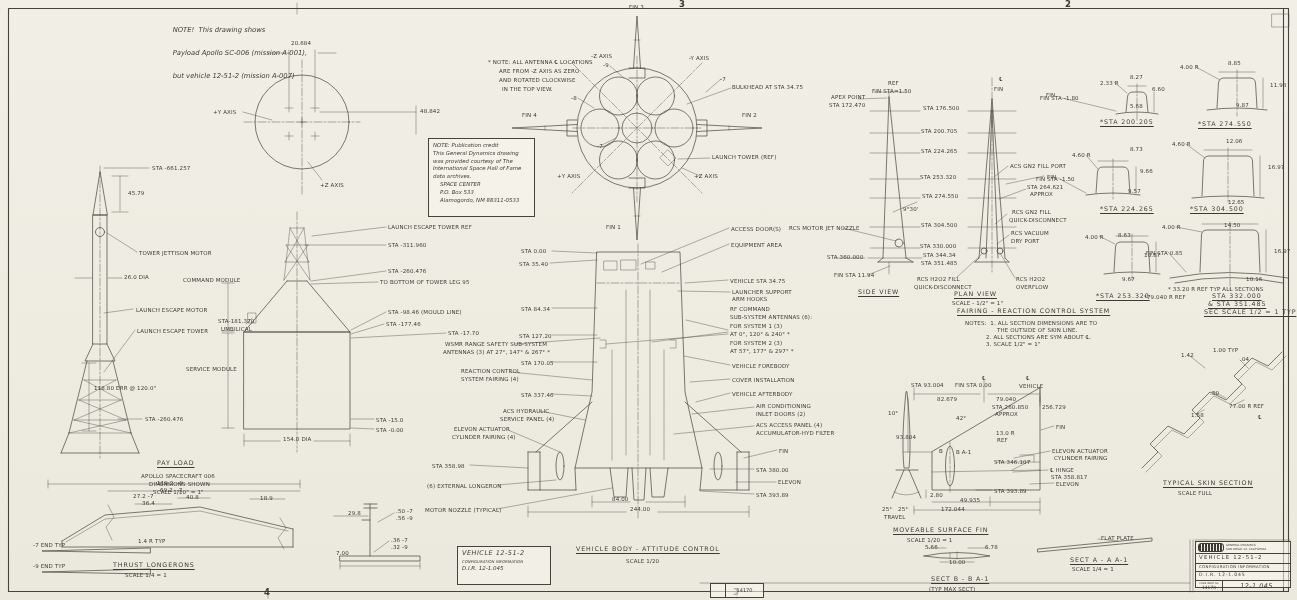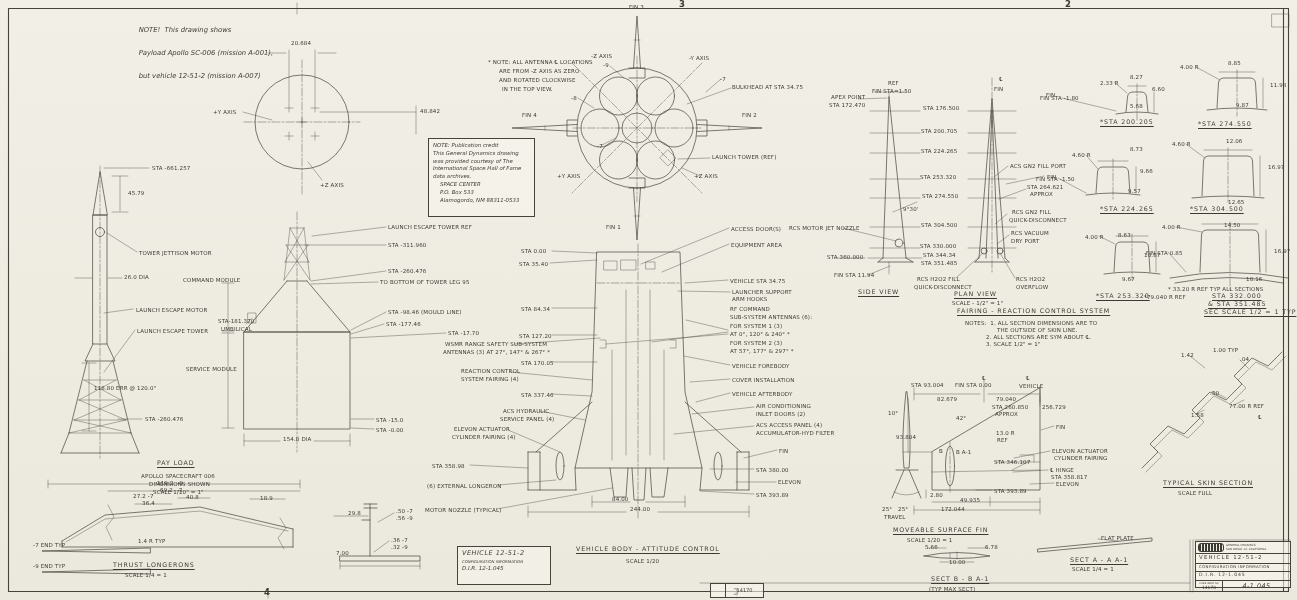--- a/index.html
+++ b/index.html
@@ -8,21 +8,21 @@
     font-family:"DejaVu Sans",sans-serif;color:#3e3d35}
   svg.art{position:absolute;left:0;top:0;width:1297px;height:600px}
   svg.art *{stroke:#45443b;fill:none;stroke-width:.7;stroke-linecap:round;stroke-linejoin:round}
   svg.art .thin{stroke-width:.45;opacity:.9}
   svg.art .cl{stroke-width:.5;stroke-dasharray:8 2 2 2;opacity:.85}
   svg.art .bd{stroke-width:1.1}
   #label-layer{position:absolute;left:0;top:0;width:1297px;height:600px}
   .lbl{position:absolute;font-size:5.5px;line-height:1.15;white-space:pre;color:#3c3b33;letter-spacing:.15px}
   .lbl.t{font-size:6.3px;letter-spacing:.9px;text-decoration:underline;text-underline-offset:1.5px}
   .lbl.z{font-size:8.5px;font-weight:bold;letter-spacing:0}
-  .note-hand{position:absolute;left:130px;top:13px;font-style:italic;font-size:6.8px;line-height:1.7;white-space:pre}
+  .note-hand{position:absolute;left:164px;top:13px;font-style:italic;font-size:6.8px;line-height:1.7;white-space:pre}
   .credit{position:absolute;left:428px;top:138px;width:97px;height:71px;border:1.2px solid #45443b;
     padding:3px 4px;font-style:italic;font-size:5.4px;line-height:1.45;background:rgba(248,246,238,.55)}
   .credit span{display:block;white-space:pre}
   .credit span.addr{padding-left:7px}
   .infobox{position:absolute;left:457px;top:546px;width:84px;height:33px;border:1.2px solid #45443b;
     padding:2px 4px;background:rgba(248,246,238,.5)}
   .infobox .iv{font-size:6.5px;font-style:italic;letter-spacing:.5px}
   .infobox .ic{font-size:3.9px;font-style:italic;margin-top:1.5px}
   .infobox .id{font-size:5.5px;font-style:italic;margin-top:1.5px}
   .stamp{position:absolute;left:710px;top:583px;width:52px;height:13px;border:1px solid #45443b;
@@ -480,17 +480,17 @@
       </div>
     </div>
     <div class="tb-r2">VEHICLE  12-51-2</div>
     <div class="tb-r3">CONFIGURATION INFORMATION</div>
     <div class="tb-r4">D.I.R.  12-1.045</div>
     <div class="tb-r5">
       <div class="tb-code">
         <span class="tb-cl">CODE IDENT NO</span>
         <span class="tb-cv">14170</span>
       </div>
-      <div class="tb-num">4-1.045</div>
+      <div class="tb-num">12-1.045</div>
     </div>
   </div>
 
 </div>
 
 </body></html>

